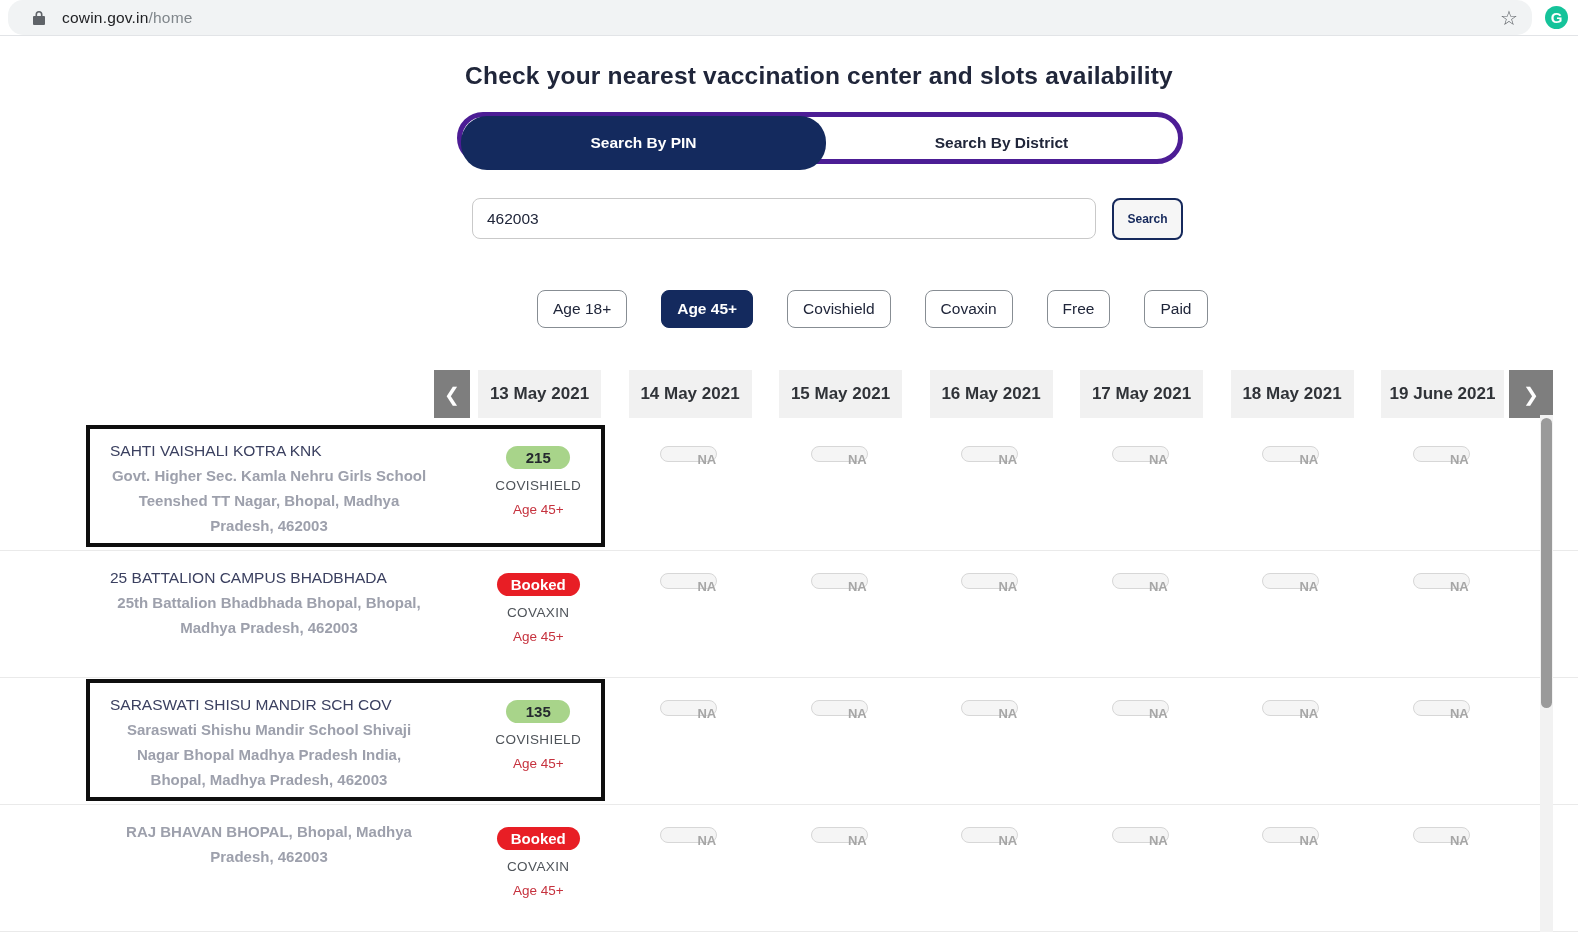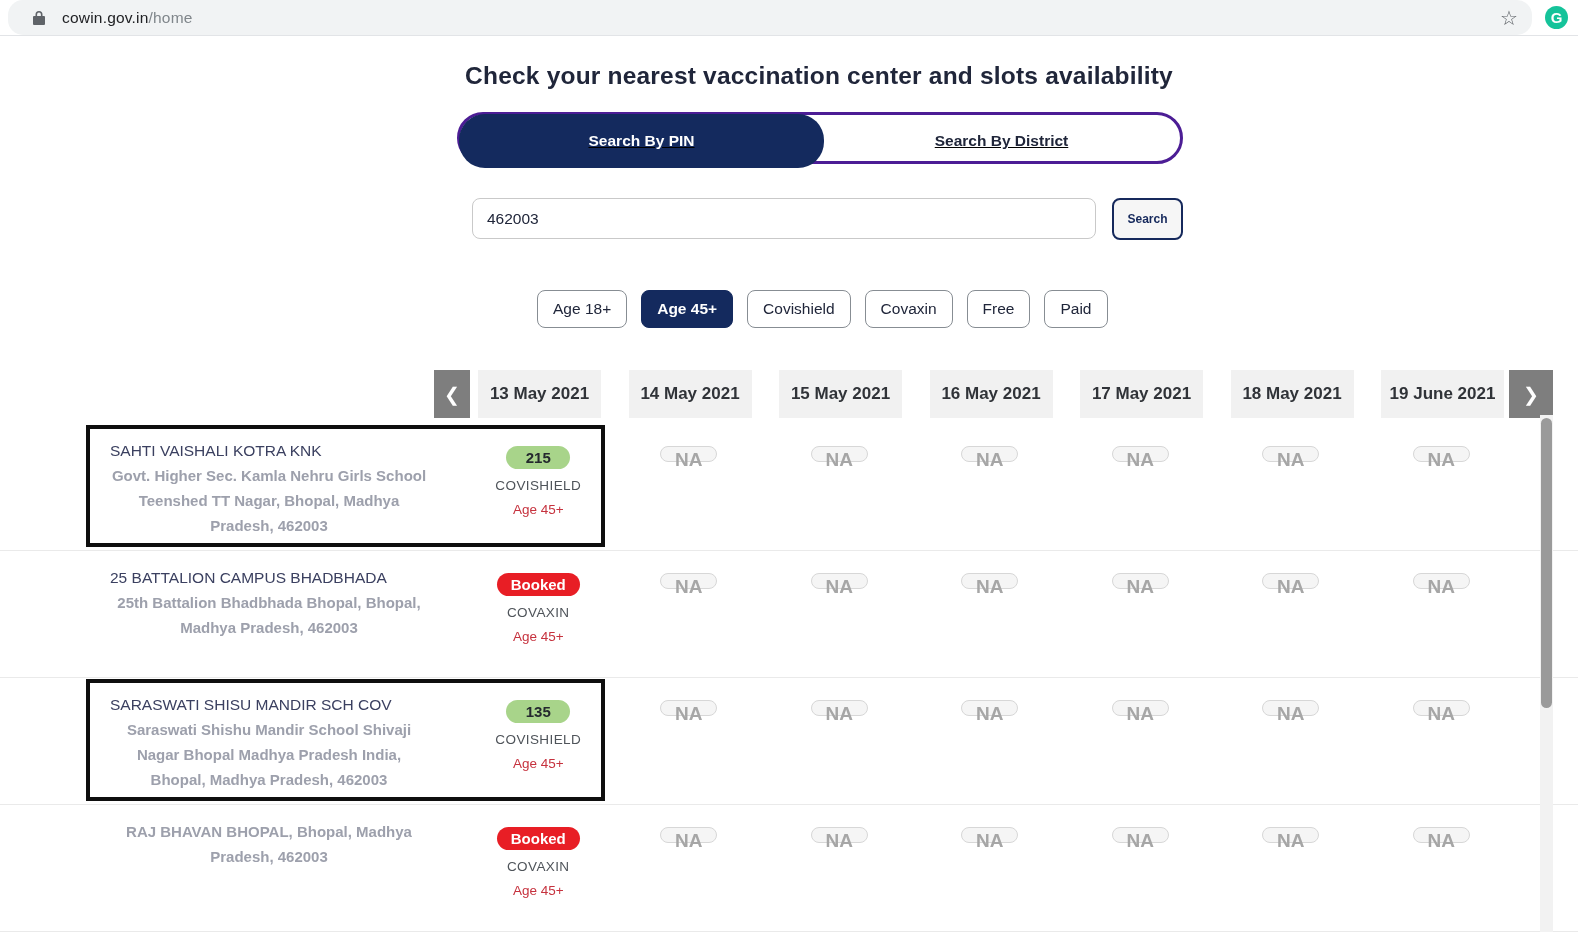--- a/index.html
+++ b/index.html
@@ -28,41 +28,41 @@
     color: #fff; font-weight: bold; font-size: 15px;
     display: grid; place-items: center; margin-left: 13px; cursor: pointer;
   }
   
   .page-title {
     margin-top: 26px; text-align: center; transform: translateX(30px);
     font-size: 24.5px; font-weight: bold; color: #20263a; letter-spacing: 0.2px;
   }
   .tabs {
     width: 726px; height: 52px; margin: 22px 0 0 457px;
-    display: flex; border: 3px solid #4c1d95; border-radius: 26px; position: relative; text-decoration: underline;
+    display: flex; border: 5px solid #4c1d95; border-radius: 26px; position: relative;
   }
   .tab {
     flex: 1; border: none; background: transparent; cursor: pointer;
     font-family: inherit; font-size: 15.5px; font-weight: bold; color: #20263a;
     border-radius: 26px; height: 52px;
   }
   .tab.active {
     background: #142a5e; color: #fff; margin: -1px; height: 54px; flex: none; width: 365px;
   }
   .search-row { margin: 34px 0 0 472px; display: flex; }
   .pin-input {
     width: 624px; height: 41px; border: 1px solid #c9c9c9; border-radius: 8px;
     padding: 0 14px; font-family: inherit; font-size: 15.5px; color: #20263a; outline: none;
   }
   .search-btn {
     width: 71px; height: 42px; margin-left: 16px; cursor: pointer;
     background: #f6f6f6; border: 2px solid #16295c; border-radius: 8px;
     font-family: inherit; font-size: 12px; font-weight: bold; color: #16295c;
   }
-  .filter-bar { margin: 50px 0 0 537px; display: flex; gap: 14px; }
+  .filter-bar { margin: 50px 0 0 537px; display: flex; gap: 34px; }
   .filter-btn {
     height: 38px; padding: 0 15px; cursor: pointer;
     background: #fff; border: 1px solid #878d93; border-radius: 8px;
     font-family: inherit; font-size: 15.5px; color: #20263a;
   }
   .filter-btn.active { background: #142a5e; border-color: #142a5e; color: #fff; font-weight: bold; }
   
   .slot-table { position: relative; margin-top: 42px; }
   .date-header { display: flex; height: 48px; }
   .dh-spacer { width: 434px; }
@@ -90,23 +90,23 @@
   .count-pill {
     display: inline-block; min-width: 64px; padding: 3px 14px; border-radius: 15px;
     font-weight: bold; font-size: 15px;
   }
   .count-pill.available { background: #a8d48a; color: #24292e; }
   .count-pill.booked { background: #e81e25; color: #fff; }
   .vaccine { margin-top: 9px; font-size: 13.5px; color: #4f545a; letter-spacing: 0.4px; }
   .age { margin-top: 9px; font-size: 13.5px; color: #c6323e; }
   .na-cell { justify-self: center; padding-top: 22px; transform: translateX(8px); }
   .na-pill {
-    width: 57px; height: 16px; line-height: 25px; text-align: center;
+    width: 57px; height: 16px; line-height: 25px; text-align: right;
     background: #f5f5f5; border: 1px solid #d7d7d7; border-radius: 13px;
-    color: #a6a6a6; font-weight: bold; font-size: 19px;
+    color: #a6a6a6; font-weight: bold; font-size: 13px;
   }
   .highlight-box {
     position: absolute; left: 86px; top: 1px; bottom: 3px; width: 519px;
     border: 4px solid #0e0e0e; pointer-events: none;
   }
   
   .v-scrollbar { position: absolute; left: 1540px; top: 415px; width: 13px; height: 517px; background: #f2f2f2; }
   .v-thumb { position: absolute; top: 3px; left: 1px; width: 11px; height: 290px; background: #9a9a9a; border-radius: 6px; cursor: pointer; }
 </style>
 </head>

